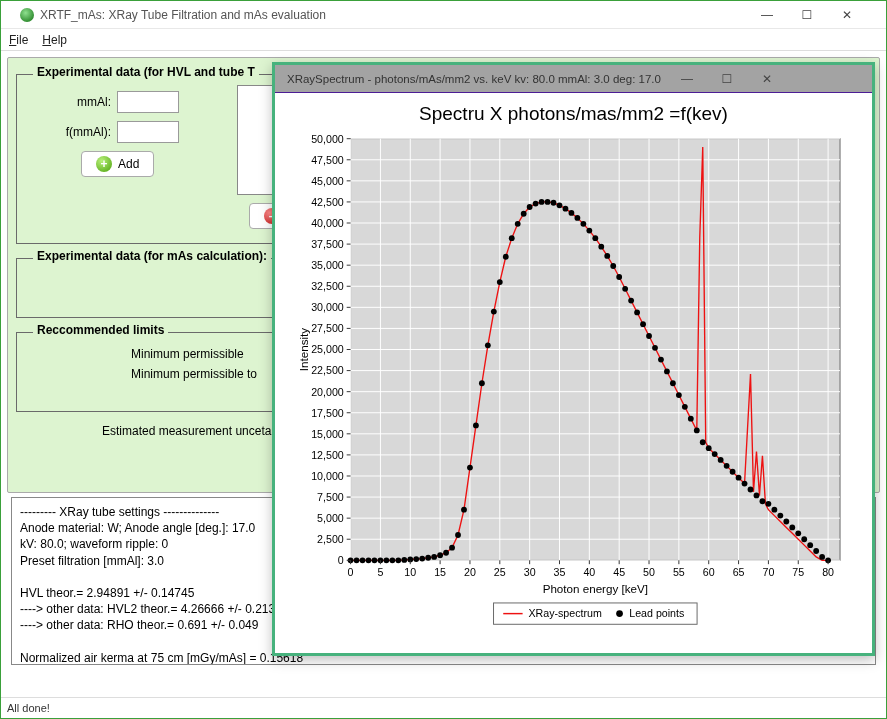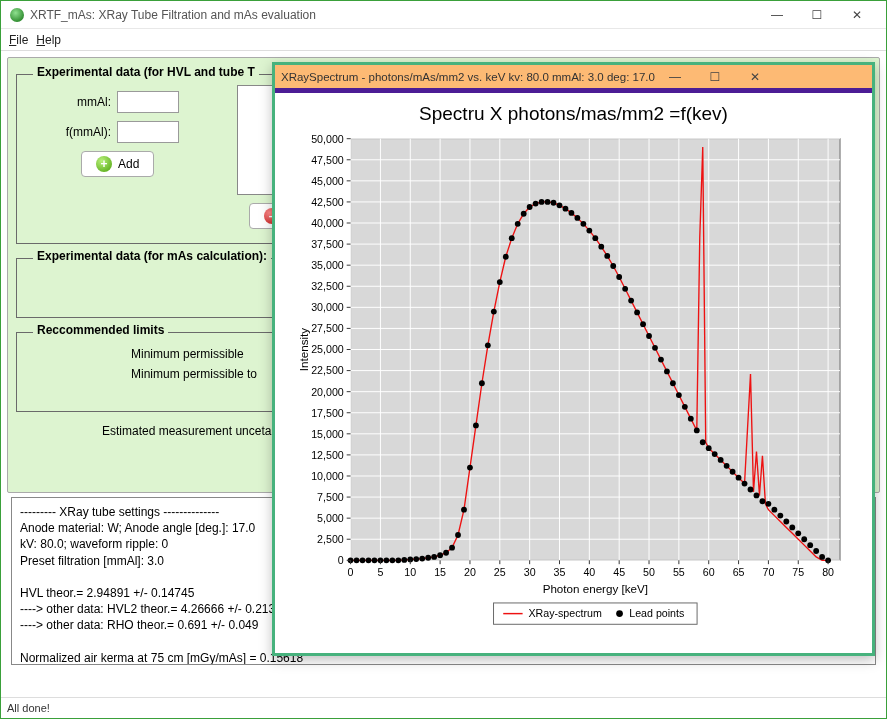--- a/index.html
+++ b/index.html
@@ -14,35 +14,35 @@
     
     .main-window {
       position:absolute; inset:0;
       background:#fff;
       border:1px solid #3aa03a;
       display:flex; flex-direction:column;
     }
     .main-titlebar {
       height:28px; background:#fff;
       display:flex; align-items:center;
-      padding:0 9px;
+      padding:0 19px;
       border-bottom:1px solid #e8e8e8;
     }
     .main-titlebar .icon-dot {
       width:14px; height:14px; border-radius:50%;
       background: radial-gradient(circle at 40% 35%, #8fe08f 0%, #2e8b2e 75%);
       margin-right:6px;
     }
     .main-titlebar .title { flex:1; color:#555; font-size:12px; }
     .win-btns { display:flex; gap:0;}
     .win-btn { width:40px; height:24px; display:flex; align-items:center; justify-content:center; color:#444; font-size:12px;}
     .menubar {
       height:22px; background:#fff;
       display:flex; align-items:center;
-      padding:0 8px; gap:8px;
+      padding:0 8px; gap:14px;
       font-size:12px; color:#222;
       border-bottom:1px solid #ddd;
     }
     .menubar span { text-decoration:underline; text-decoration-color:transparent;}
     .menubar span::first-letter{text-decoration:underline;}
     .main-body {
       flex:1; background:#fff; padding:6px;
       position:relative;
     }
     .green-panel {
@@ -122,24 +122,24 @@
       position:absolute;
       left:272px; top:62px;
       width:603px; height:594px;
       border:3px solid #47b27d;
       background:#fff;
       box-shadow:0 4px 12px rgba(0,0,0,0.25);
       display:flex; flex-direction:column;
       z-index:10;
     }
     .chart-titlebar {
-      height:28px; background:#fdba74;
+      height:28px; background:#a3a3a3;
       display:flex; align-items:center;
-      padding:0 6px; 
-      border-bottom:5px solid #4c1d95;
+      padding:0 6px; gap:6px;
+      border-bottom:1px solid #4c1d95;
     }
     .chart-content { flex:1; background:#fff; position:relative; }
     .chart-title { text-align:center; font-weight:normal; font-size:19px; margin-top:10px;}
     .plot-area-wrap {
       position:absolute; left:10px; right:10px; top:36px; bottom:20px;
     }
     svg.plot { width:100%; height:100%; }
     .legend-box {
       fill:#fff; stroke:#666;
     }

